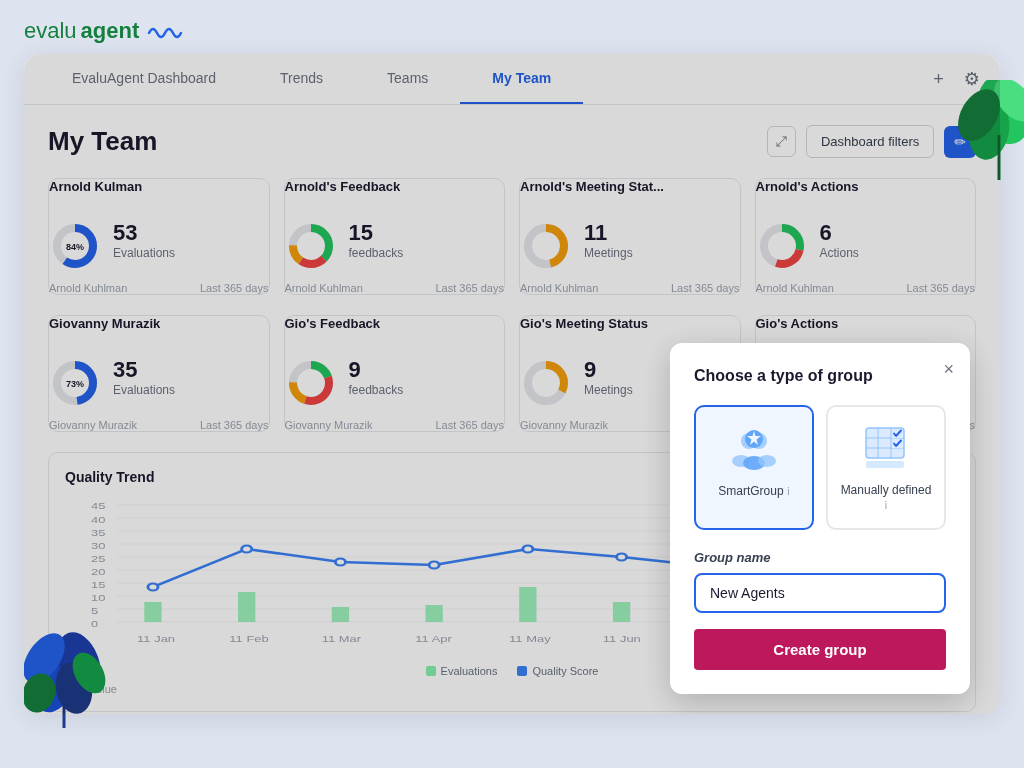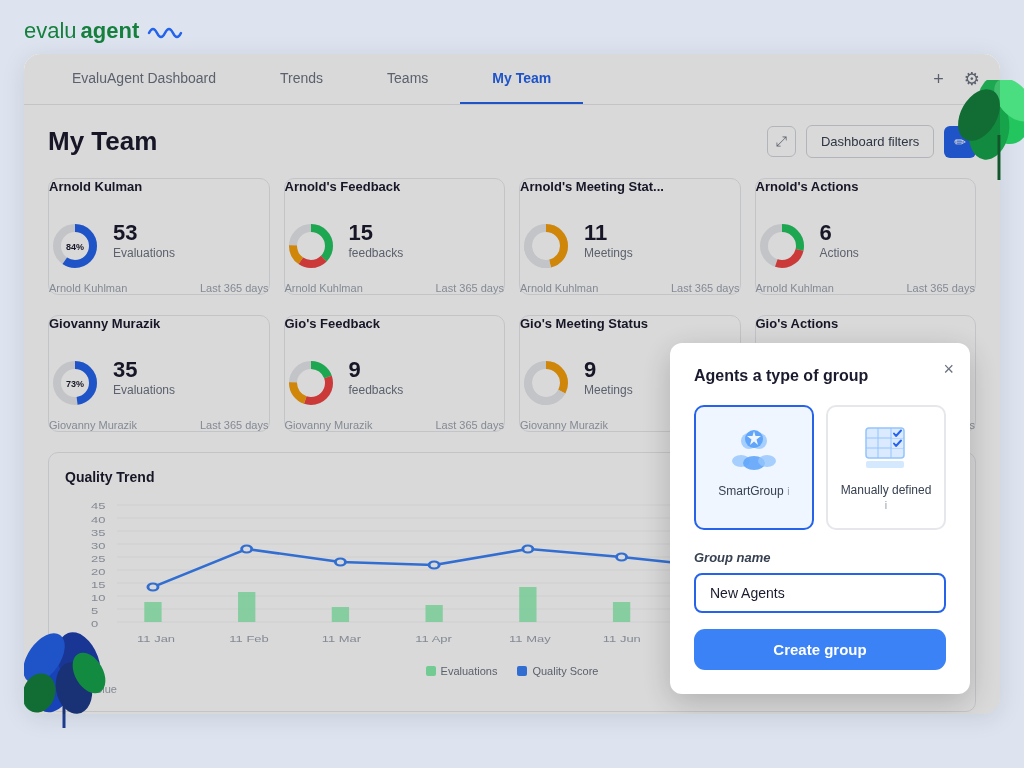--- a/index.html
+++ b/index.html
@@ -295,24 +295,24 @@
       border: 2px solid #2563eb;
       border-radius: 8px;
       padding: 10px 14px;
       font-size: 14px;
       color: #1a1a2e;
       outline: none;
       margin-bottom: 16px;
     }
     .create-btn {
       width: 100%;
-      background: #3b82f6;
+      background: #be185d;
       color: #fff;
       border: none;
-      border-radius: 11px;
+      border-radius: 4px;
       padding: 12px;
       font-size: 15px;
       font-weight: 600;
       cursor: pointer;
     }
 
     
     .plant-top-right {
       position: absolute;
       top: 80px;
@@ -621,21 +621,21 @@
           <div class="legend-dot" style="background:#3b82f6;"></div>
           <span>Quality Score</span>
         </div>
       </div>
       <div class="team-label">Team Blue</div>
     </div>
   </div>
 
   <div class="modal-overlay">
     <div class="modal">
-      <div class="modal-title">Agents a type of group</div>
+      <div class="modal-title">Choose a type of group</div>
       <button class="modal-close">×</button>
 
       <div class="group-type-row">
 
         <div class="group-type-card selected">
           <svg width="50" height="50" viewBox="0 0 50 50">
             <circle cx="20" cy="18" r="8" fill="#93c5fd" opacity="0.8"></circle>
             <circle cx="30" cy="18" r="8" fill="#93c5fd" opacity="0.8"></circle>
             <ellipse cx="12" cy="38" rx="9" ry="6" fill="#93c5fd" opacity="0.8"></ellipse>
             <ellipse cx="25" cy="40" rx="11" ry="7" fill="#60a5fa" opacity="0.9"></ellipse>

